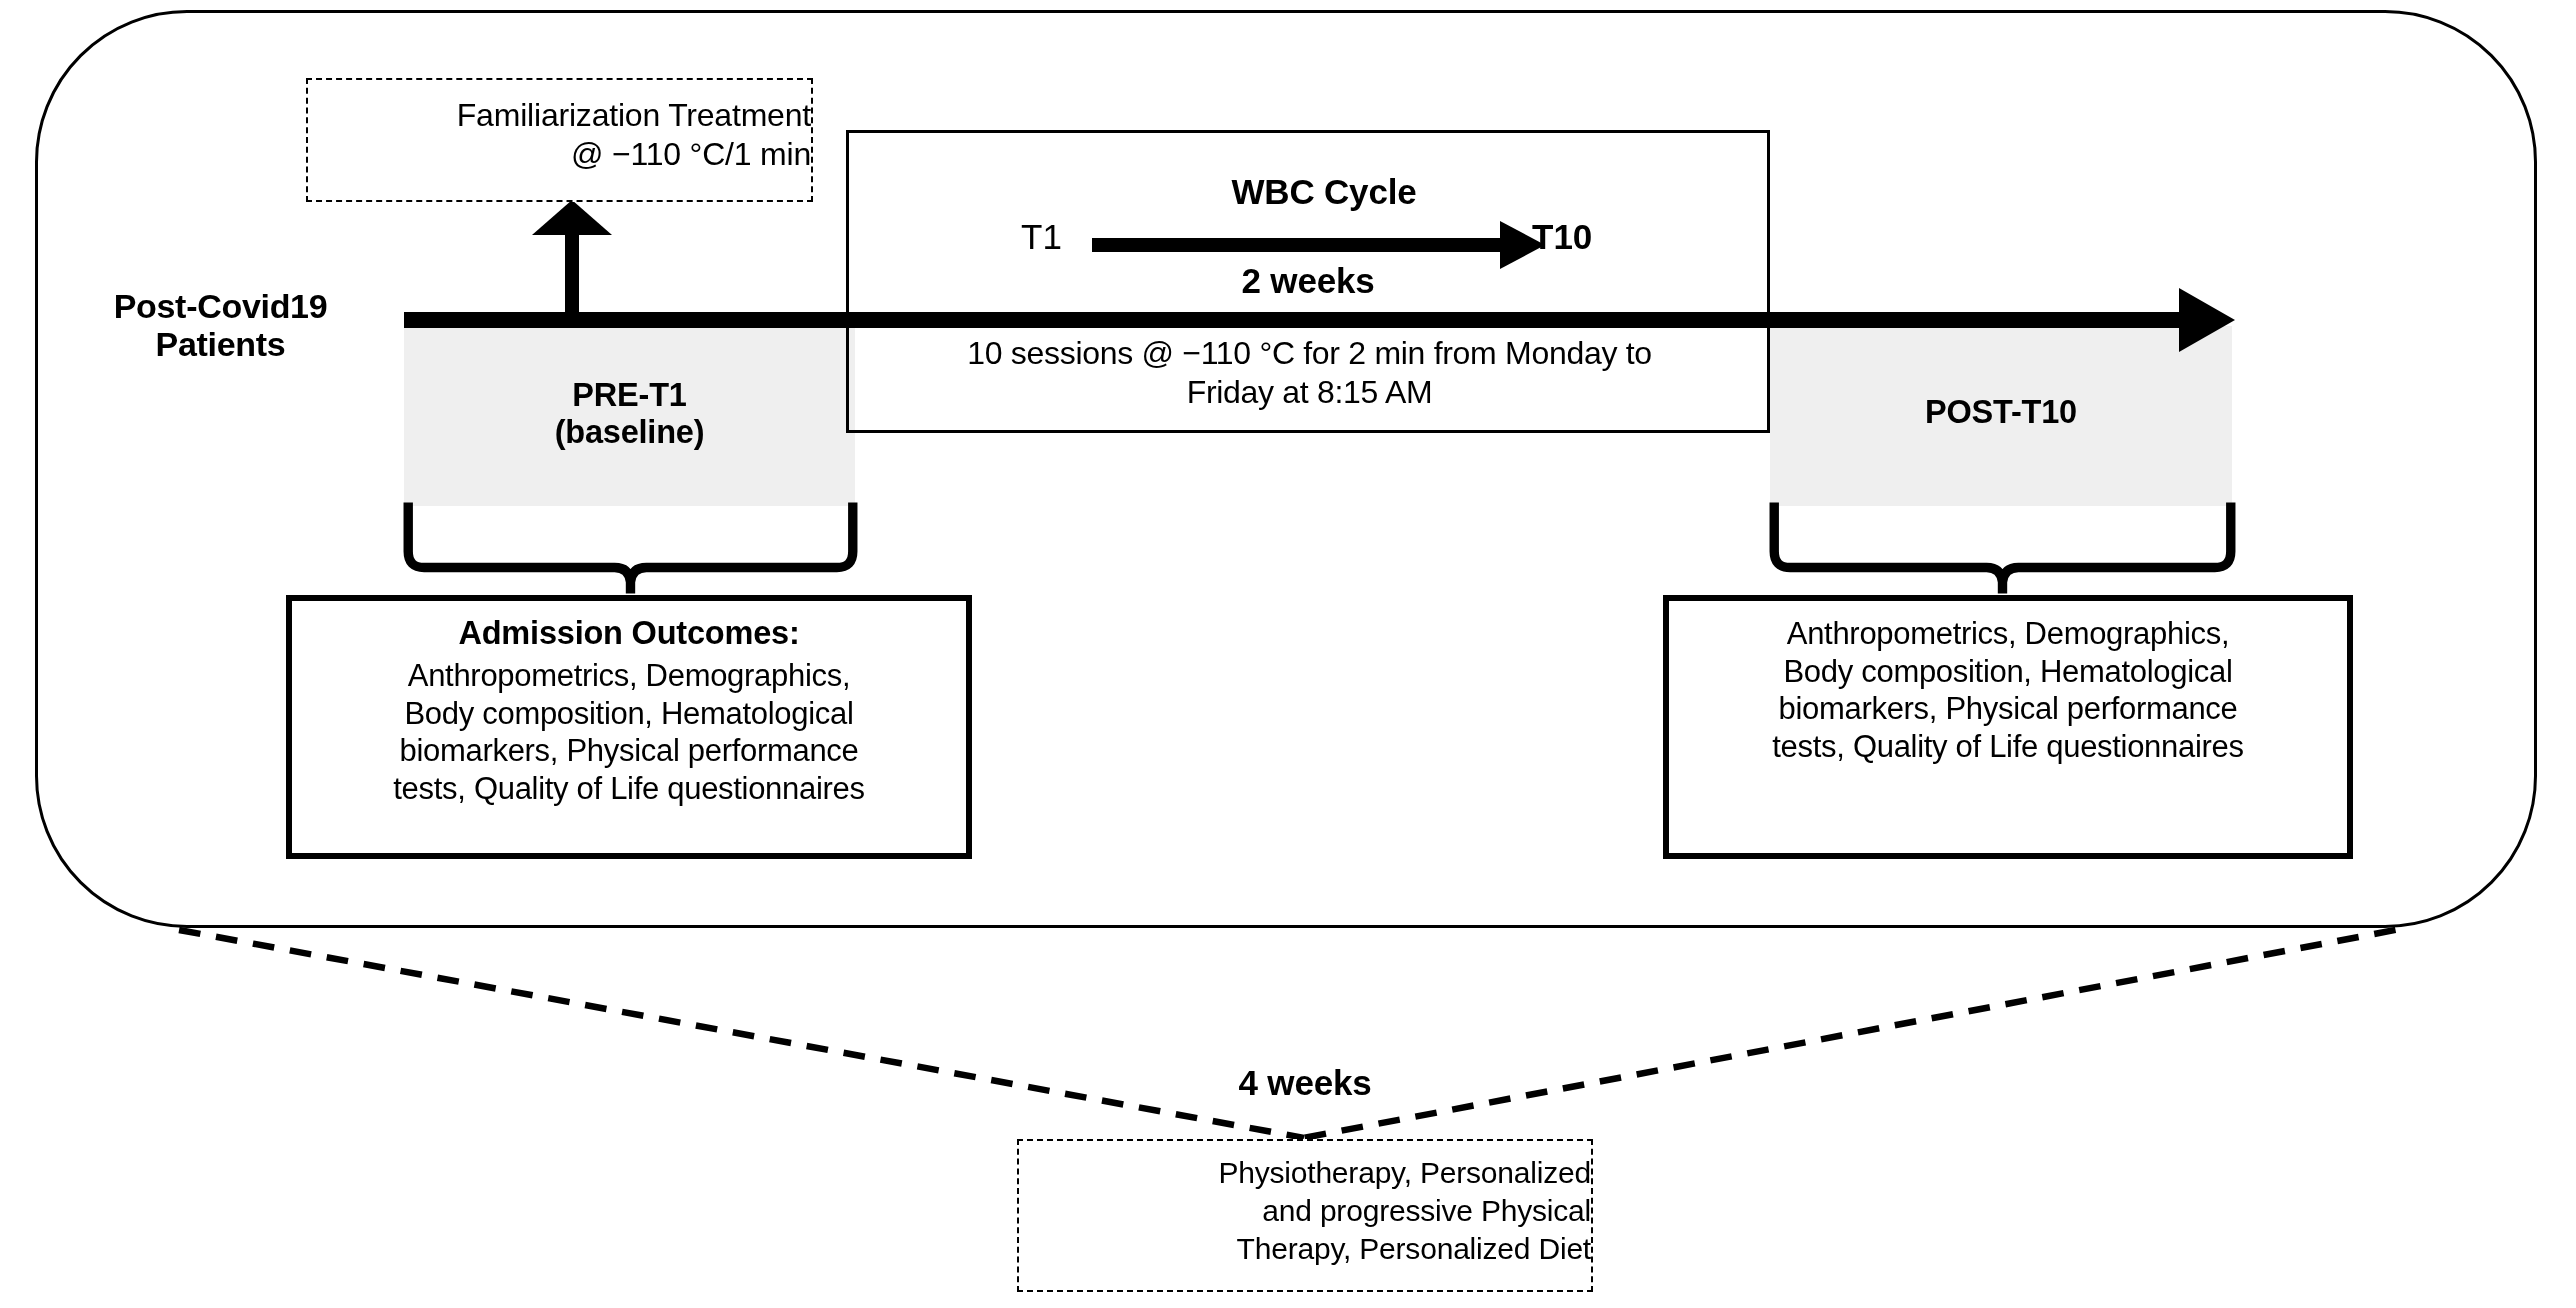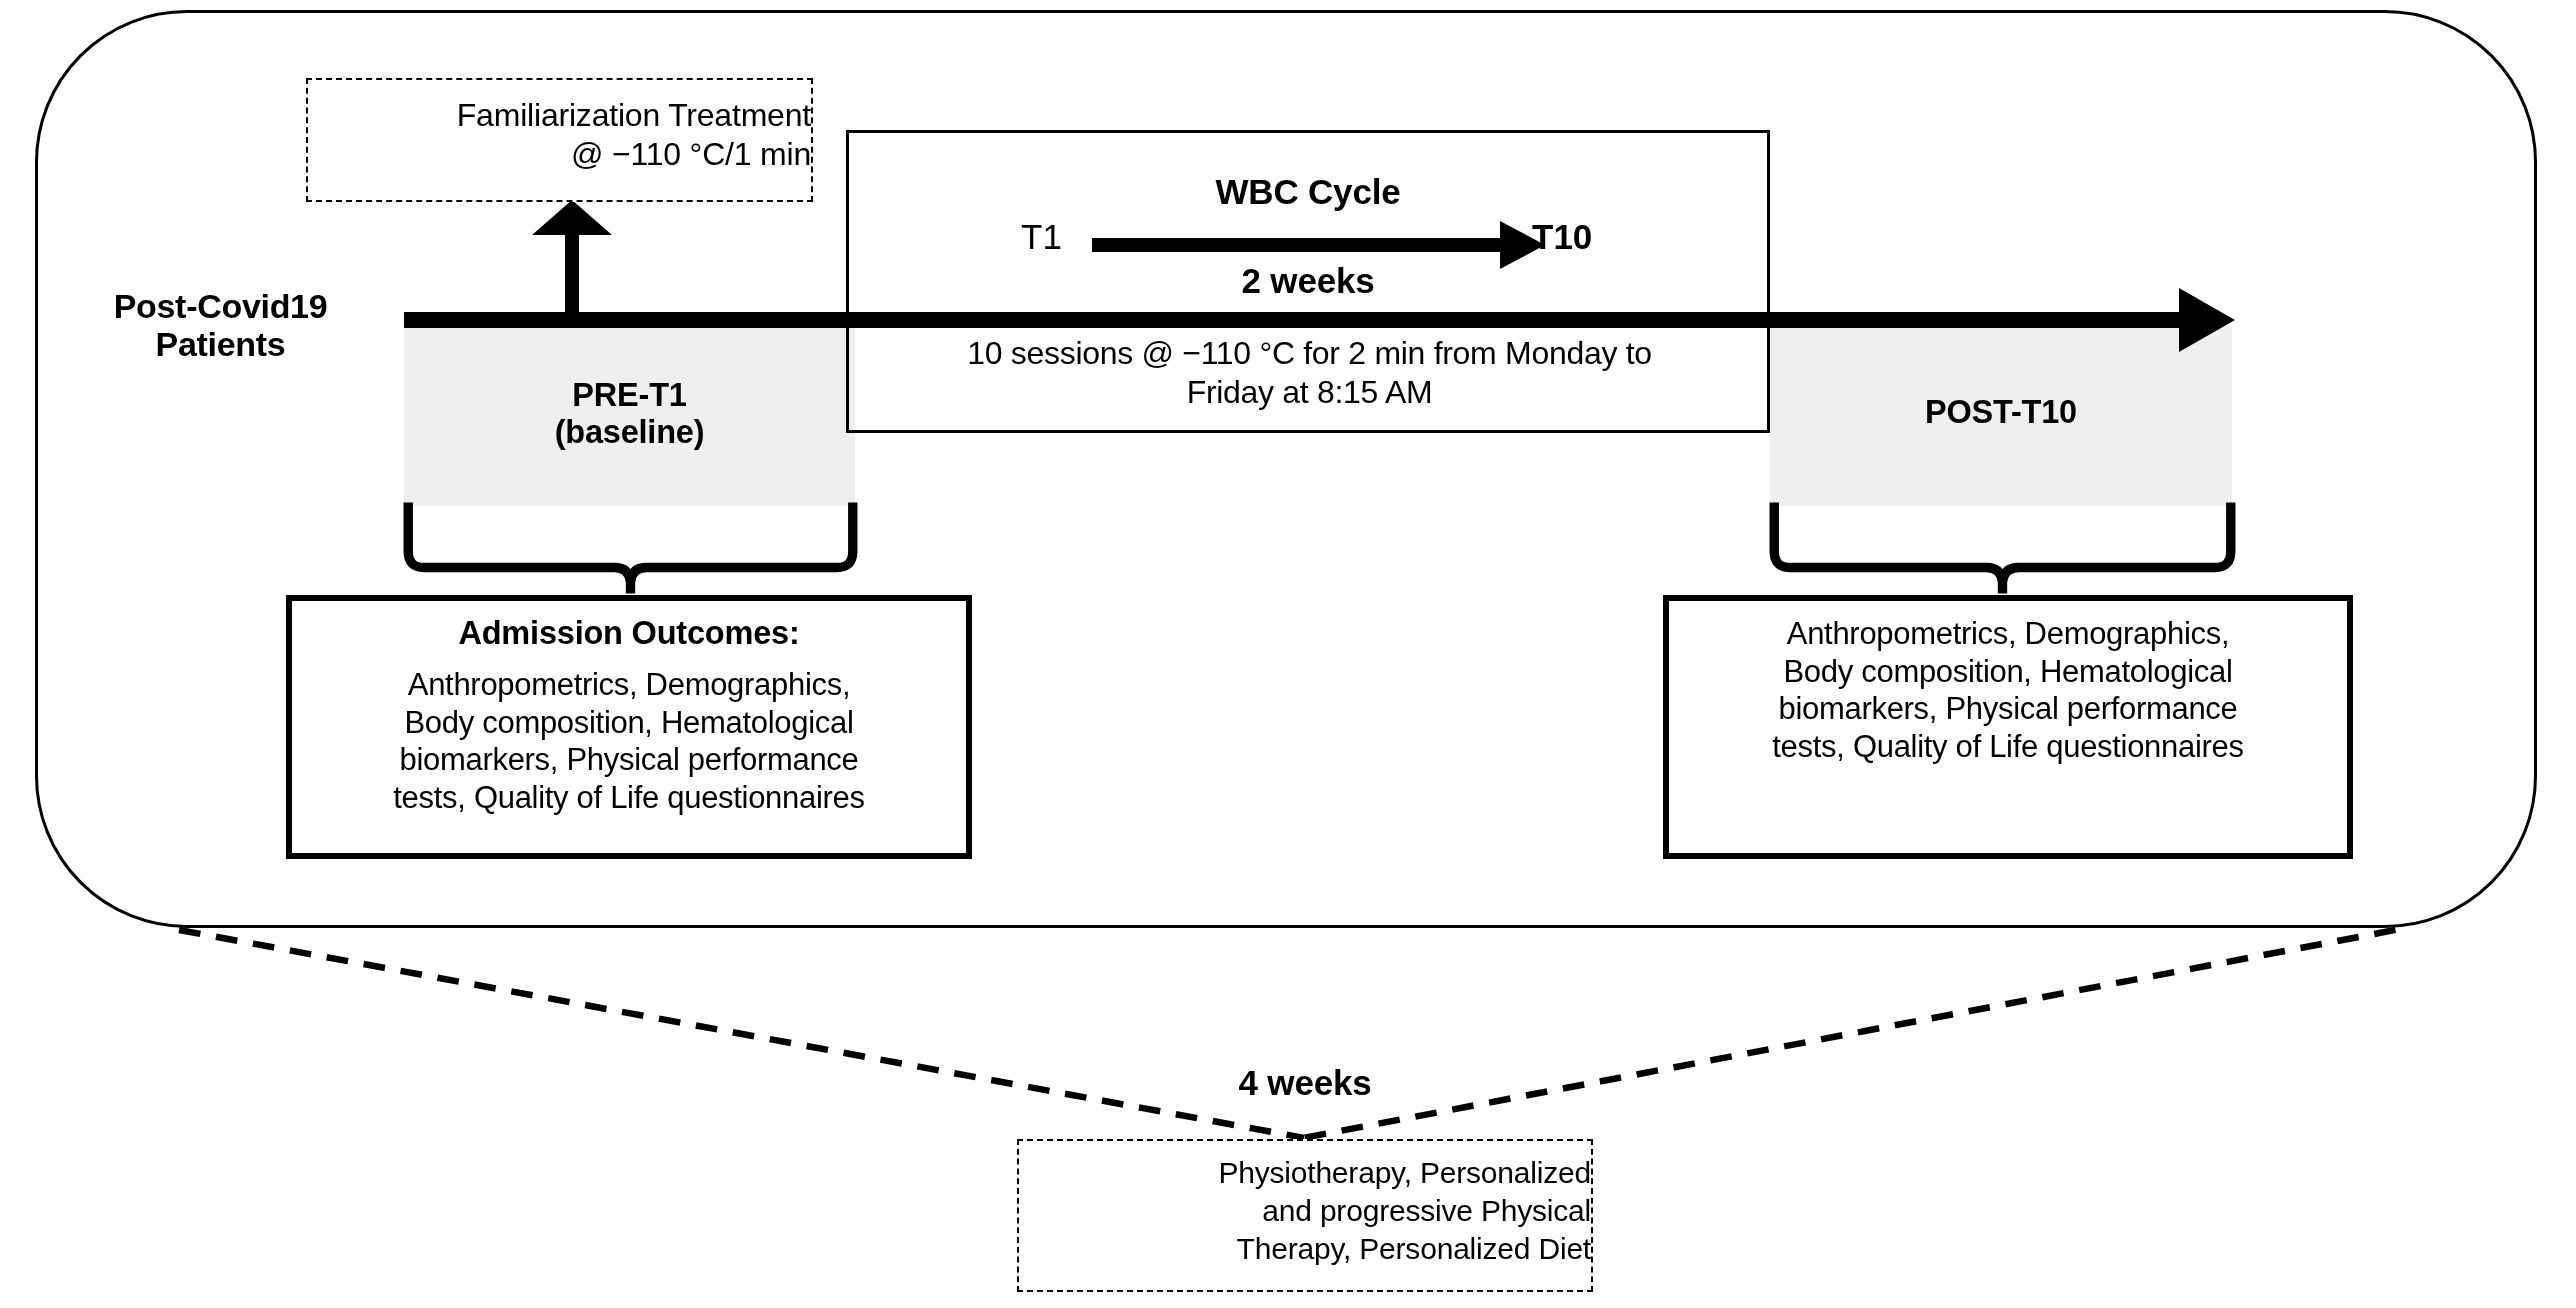--- a/index.html
+++ b/index.html
@@ -153,20 +153,21 @@
     background: transparent;
   }
   #wbc-title {
     left: 846px;
     top: 172px;
     width: 924px;
     text-align: center;
     font-weight: bold;
     font-size: 35px;
     letter-spacing: -0.2px;
+    padding-left: 16px;
   }
   #wbc-t1 {
     left: 1021px;
     top: 217px;
     font-weight: normal;
     font-size: 35px;
   }
   #wbc-t10 {
     left: 1532px;
     top: 217px;
@@ -225,21 +226,21 @@
   #discharge-box {
     left: 1663px;
     top: 595px;
     width: 690px;
     height: 264px;
   }
   .outcome-title {
     font-weight: bold;
     font-size: 32.5px;
     letter-spacing: -0.2px;
-    margin-bottom: 14px;
+    margin-bottom: 5px;
   }
   .outcome-body {
     font-size: 31px;
     line-height: 1.21;
     letter-spacing: -0.3px;
   }
 
   
   .brace { overflow: visible; }
 

